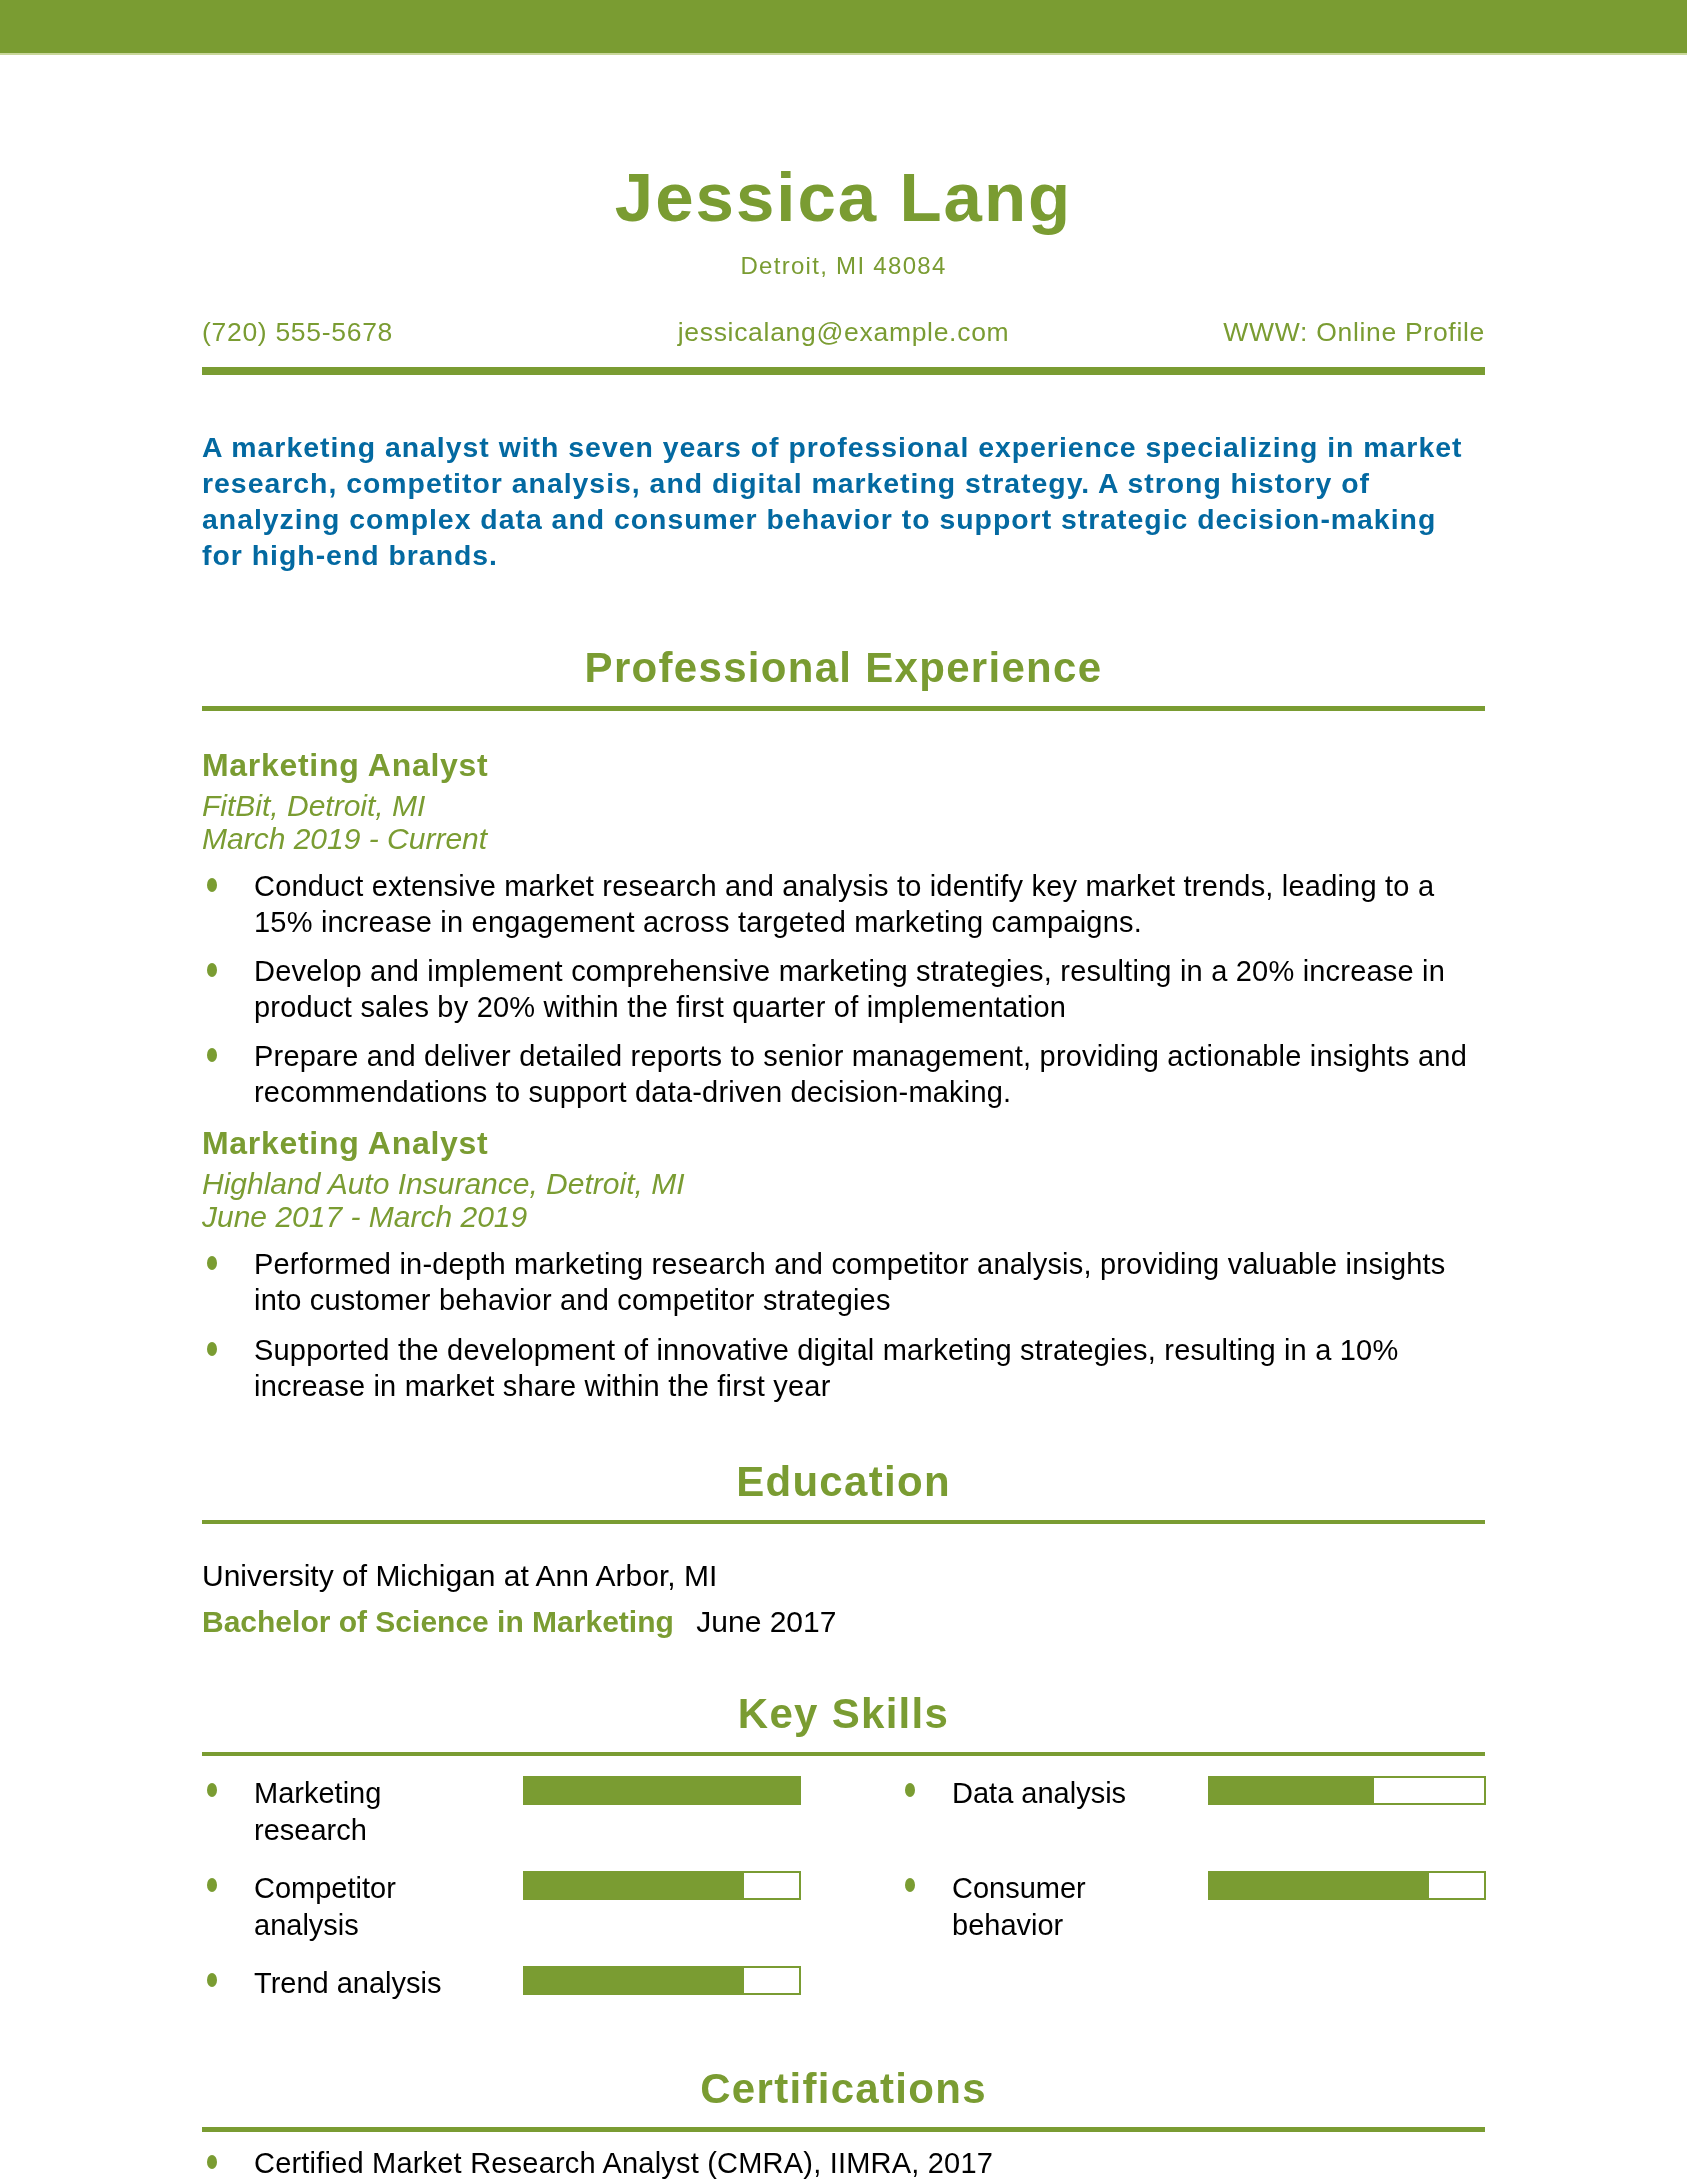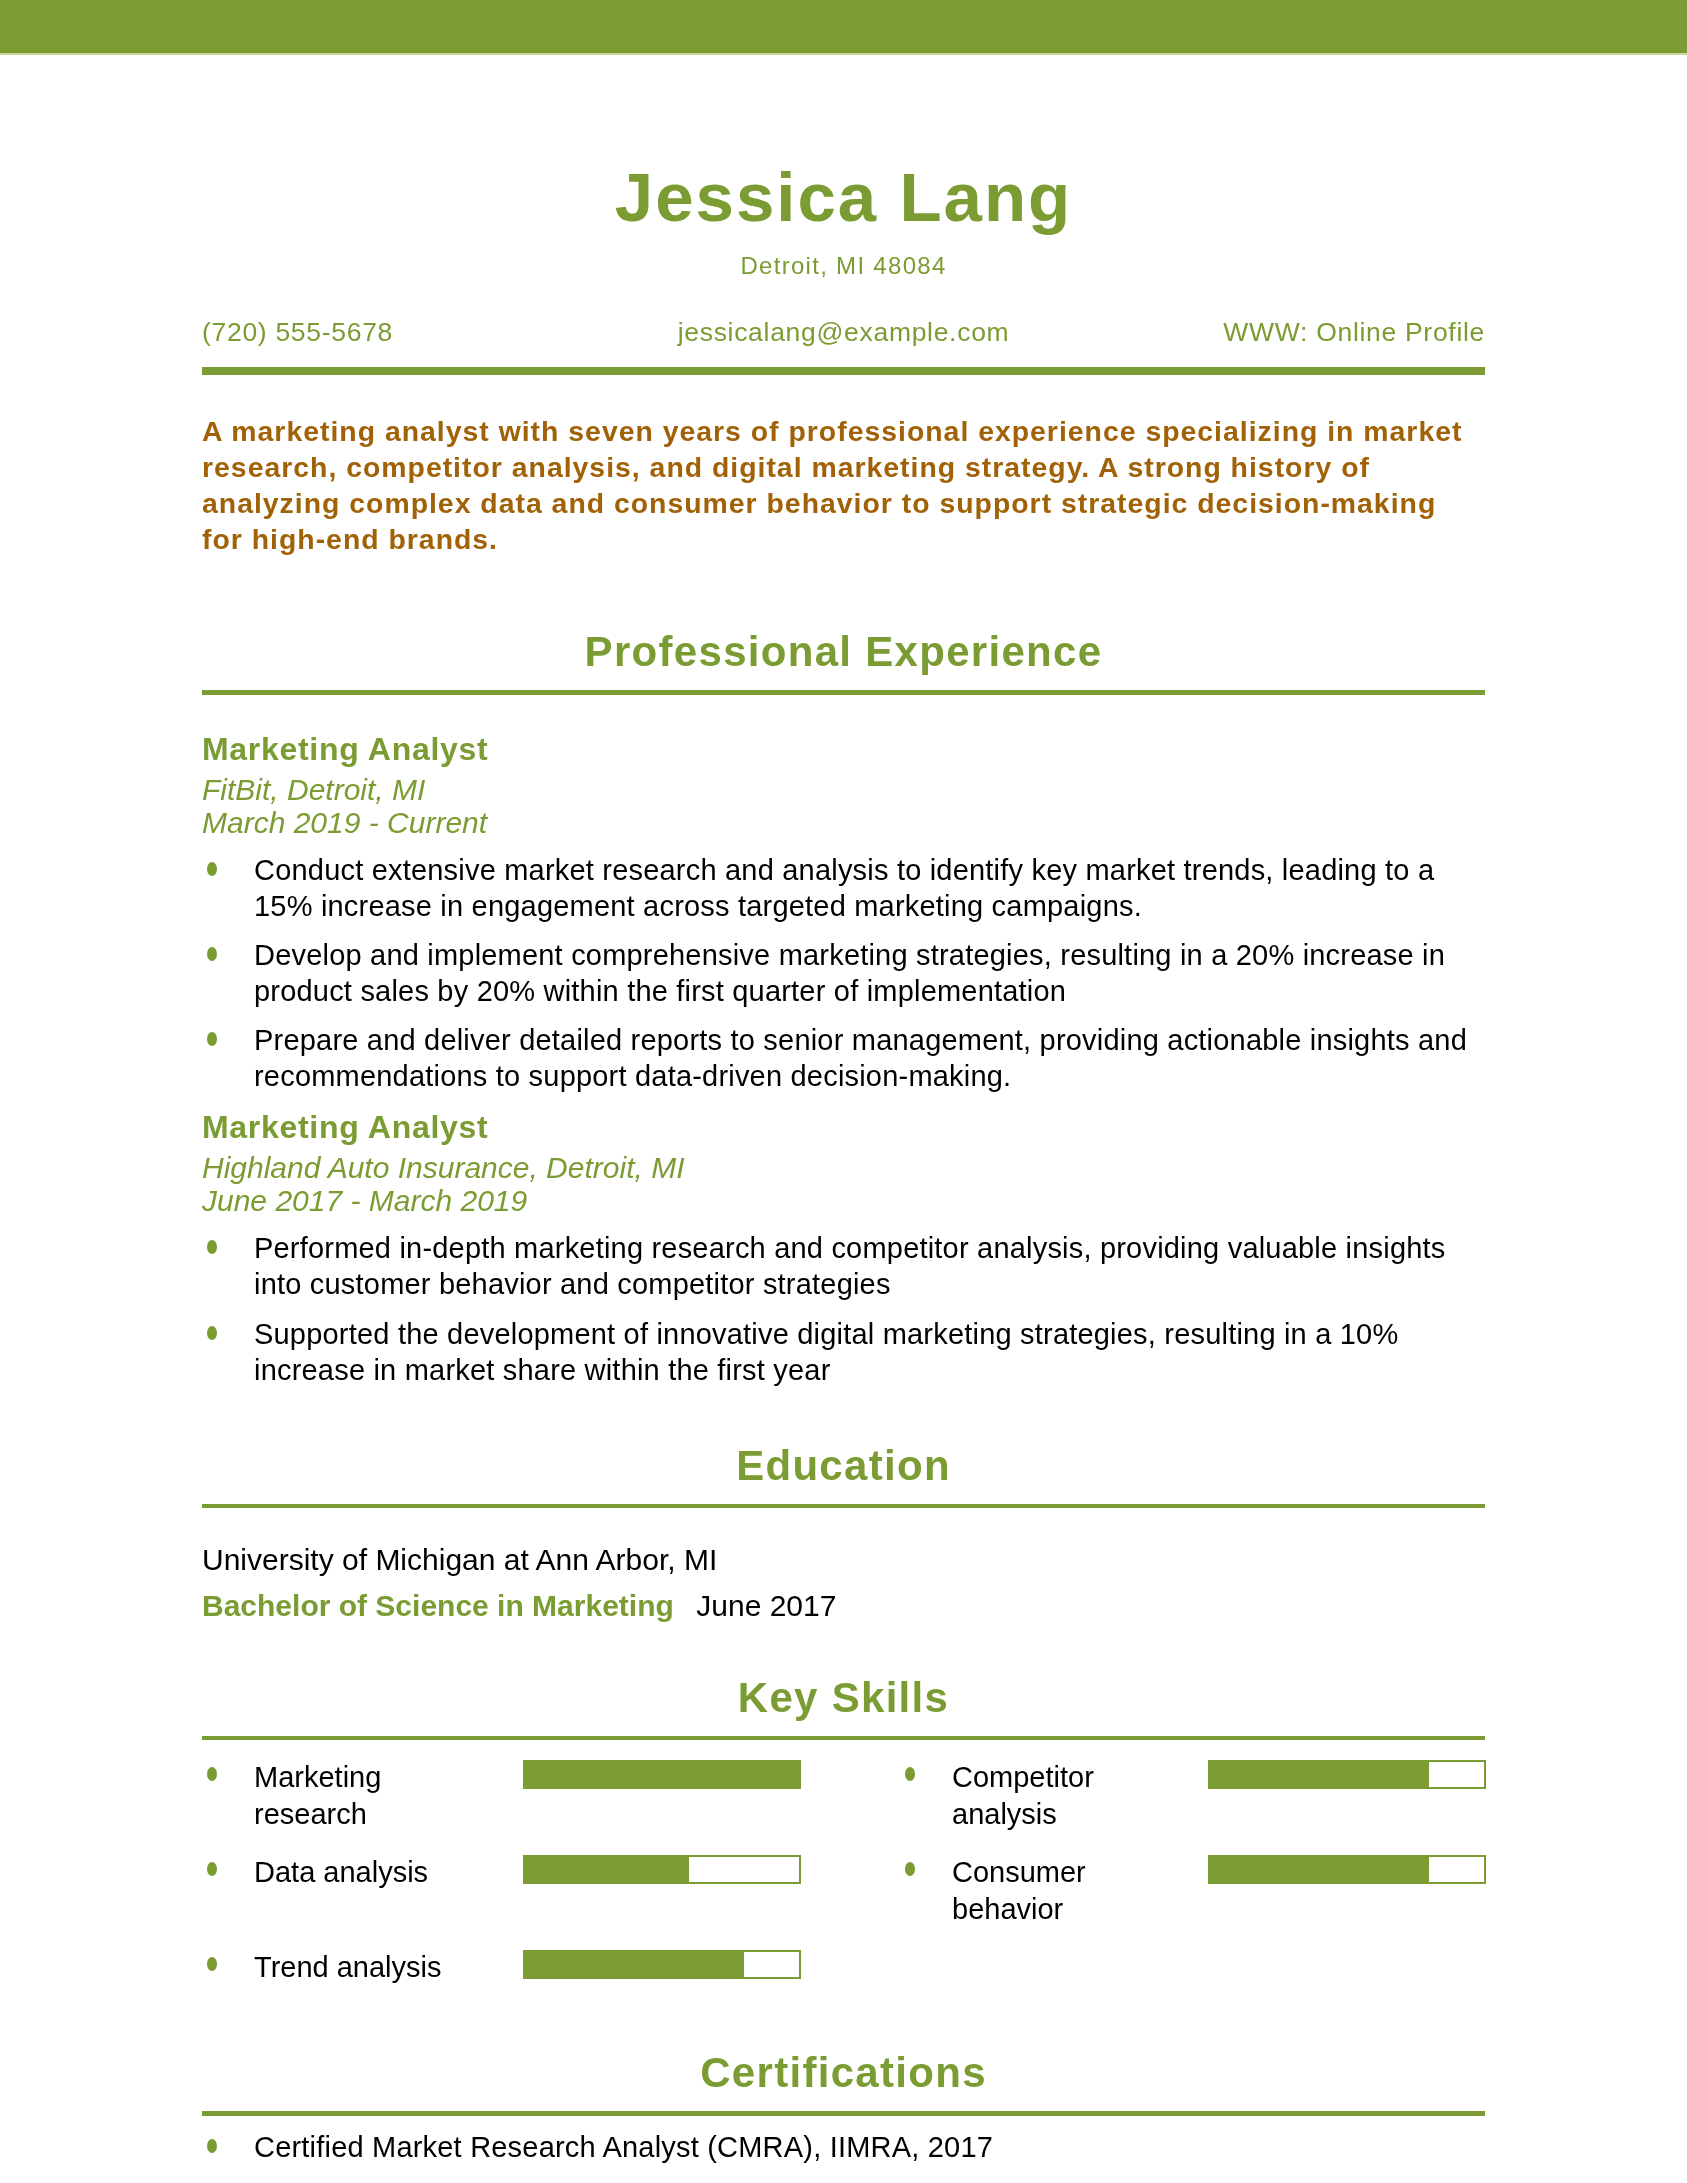--- a/index.html
+++ b/index.html
@@ -48,26 +48,26 @@
   .contact-row .c-left  { flex: 1; text-align: left; }
   .contact-row .c-mid   { flex: 1.4; text-align: center; }
   .contact-row .c-right { flex: 1; text-align: right; }
   .rule-main {
     margin-top: 18.5px;
     height: 8.6px;
     background: #7A9C32;
   }
   
   .summary {
-    margin-top: 38px;
+    margin-top: 54px;
     font-size: 28.4px;
     font-weight: bold;
     line-height: 36px;
     letter-spacing: 1px;
-    color: #a16207;
+    color: #0369a1;
     width: 1264px;
   }
   
   .section-title {
     text-align: center;
     color: #7A9C32;
     font-weight: bold;
     font-size: 42px;
     line-height: 1;
     letter-spacing: 1.3px;
@@ -235,30 +235,30 @@
   <div class="skills-grid">
     <div class="skill">
       <span class="dot"></span>
       <span class="skill-label">Marketing research</span>
       <span class="skill-bar">
           <span class="skill-fill" style="display: block; width: 100%;"></span>
         </span>
     </div>
     <div class="skill">
       <span class="dot"></span>
+      <span class="skill-label">Data analysis</span>
+      <span class="skill-bar">
+          <span class="skill-fill" style="display: block; width: 60%;"></span>
+        </span>
+    </div>
+    <div class="skill">
+      <span class="dot"></span>
       <span class="skill-label">Competitor analysis</span>
       <span class="skill-bar">
           <span class="skill-fill" style="display: block; width: 80%;"></span>
-        </span>
-    </div>
-    <div class="skill">
-      <span class="dot"></span>
-      <span class="skill-label">Data analysis</span>
-      <span class="skill-bar">
-          <span class="skill-fill" style="display: block; width: 60%;"></span>
         </span>
     </div>
     <div class="skill">
       <span class="dot"></span>
       <span class="skill-label">Consumer behavior</span>
       <span class="skill-bar">
           <span class="skill-fill" style="display: block; width: 80%;"></span>
         </span>
     </div>
     <div class="skill">

